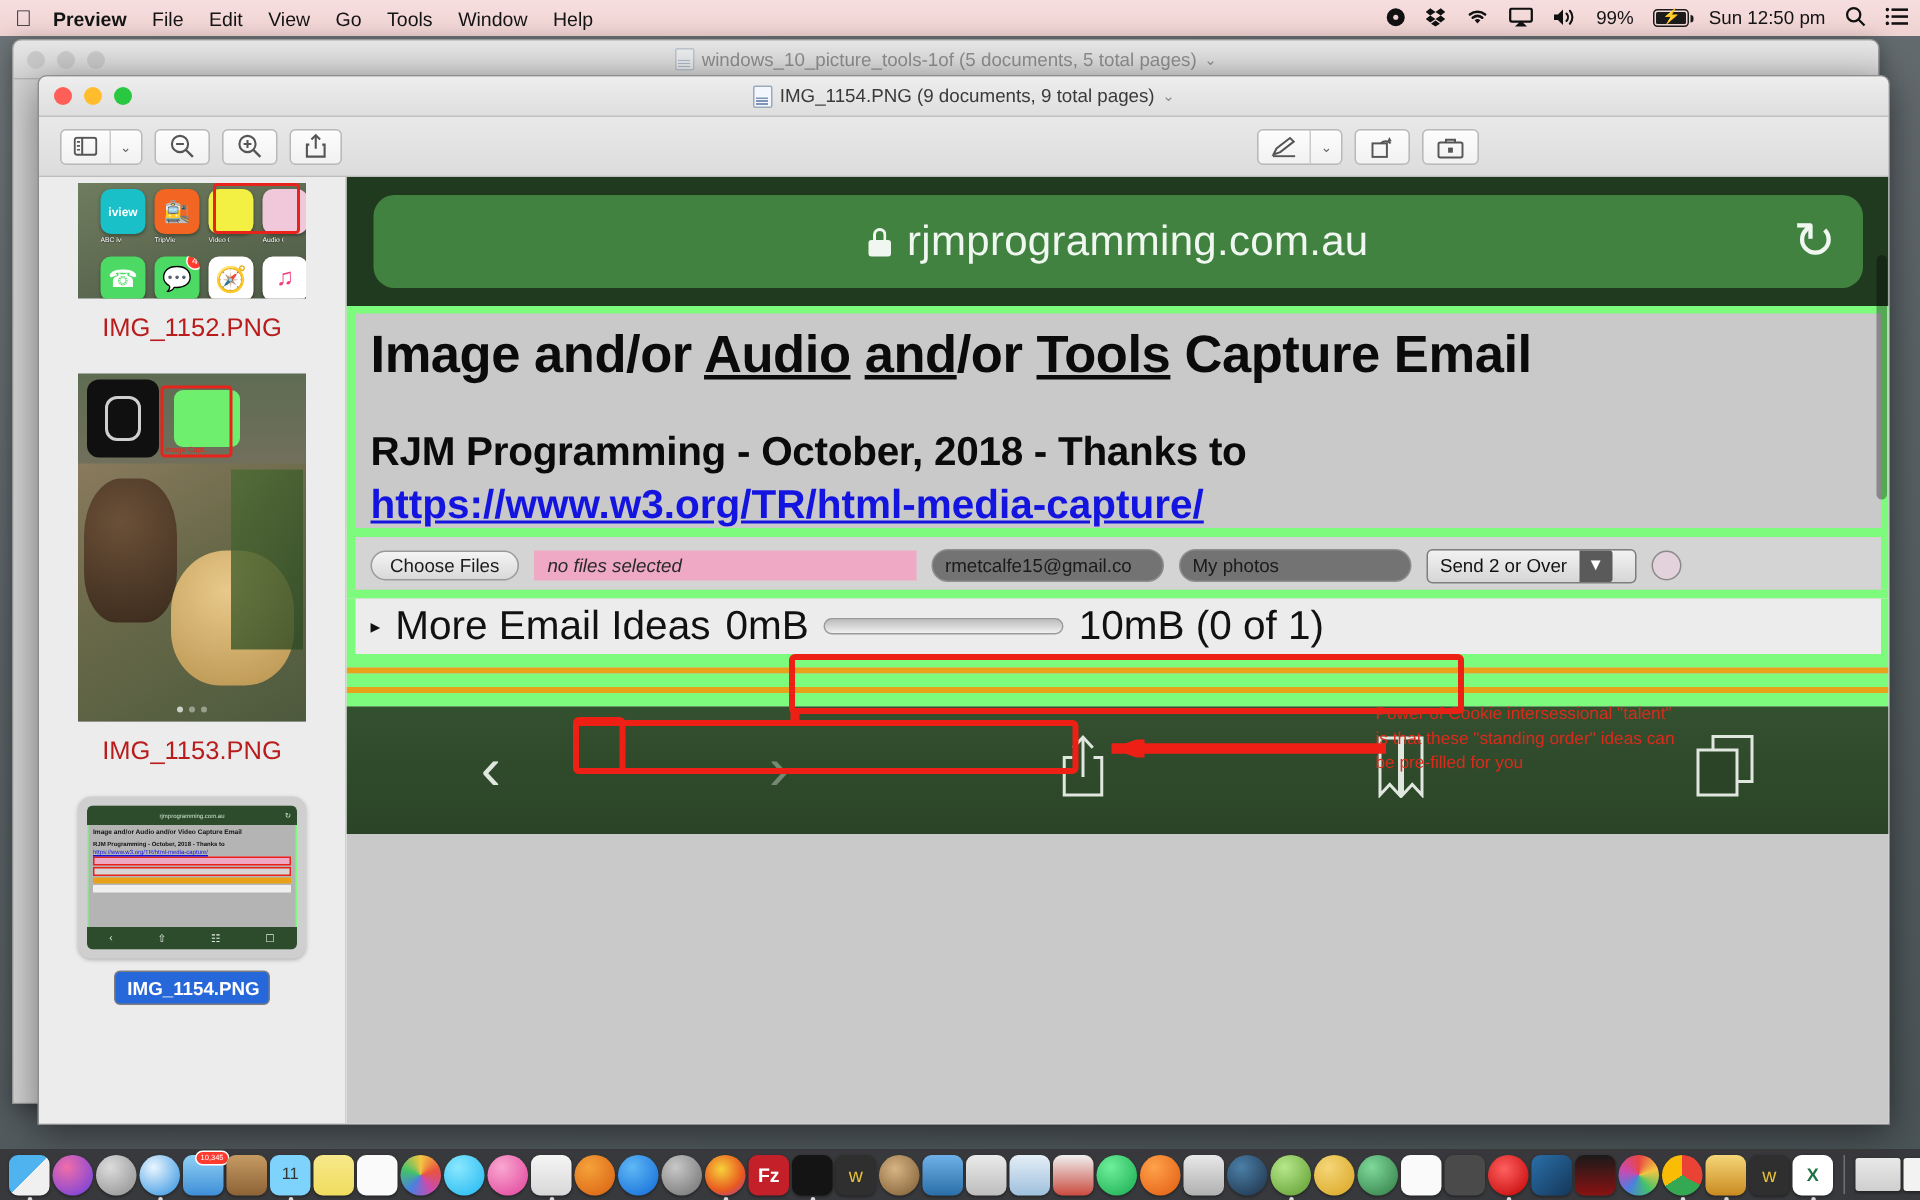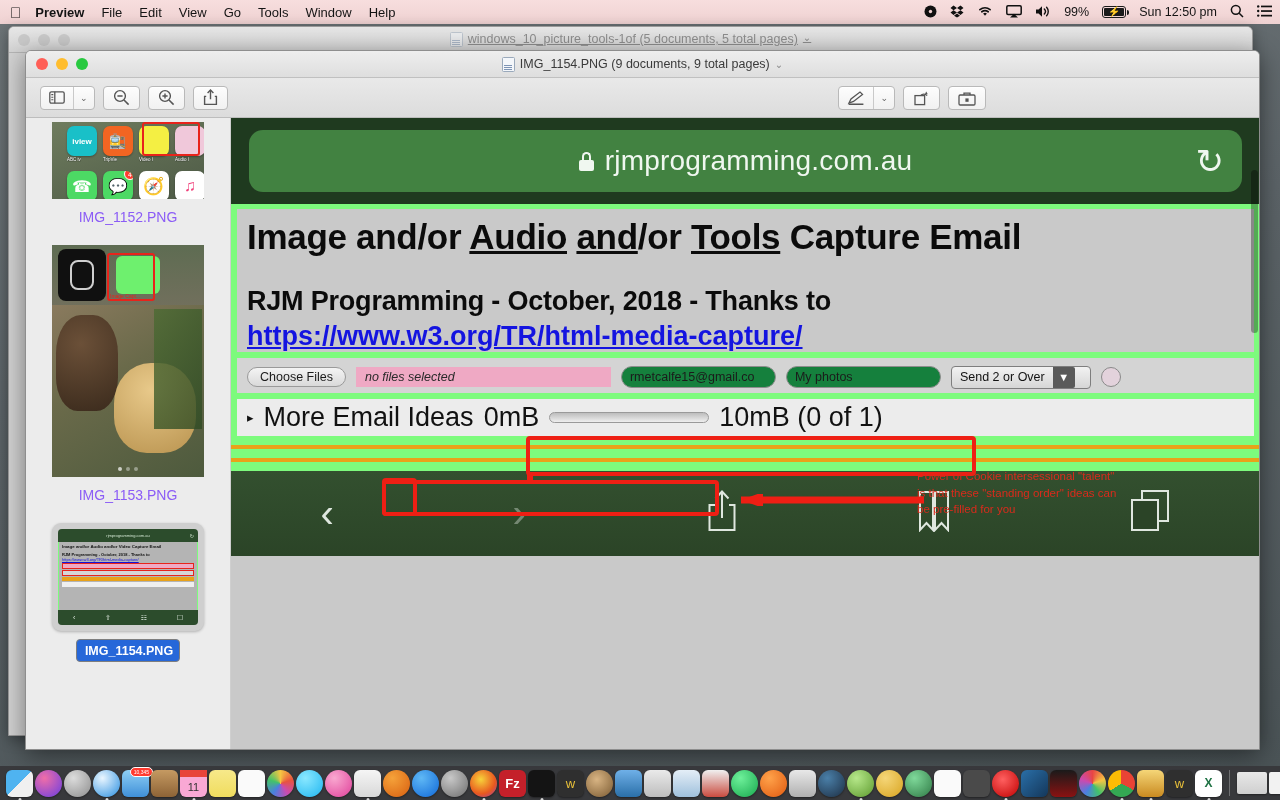--- a/index.html
+++ b/index.html
@@ -53,21 +53,21 @@
     box-shadow: 0 3px 14px rgba(0,0,0,.35);
     overflow:hidden;
   }
   .win-back .tb {
     height:26px; background: linear-gradient(180deg,#e6e6e6,#d4d4d4);
     border-bottom:1px solid #b5b5b5;
     display:flex; align-items:center; justify-content:center;
     position:relative;
   }
   .win-back .tb .title {
-    font-size:12.5px; color:#8d8d8d; display:flex; gap:5px;text-decoration:underline;
+    font-size:12.5px; color:#8d8d8d; display:flex; align-items:center; gap:5px;
   }
   .win-back .lights { position:absolute; left:9px; top:7px; display:flex; gap:8px; }
   .win-back .lights i { width:12px; height:12px; border-radius:50%; background:#c9c9c9; display:block; }
   .win-back .body { background:#d3d3d3; width:100%; height:100%; }
 
   
   .win {
     position:absolute; left:25px; top:50px; width:1235px; height:700px;
     background:#ececec;
     border:1px solid #8e8e8e;
@@ -122,21 +122,21 @@
   .win .content { flex:1 1 auto; display:flex; min-height:0; background:#ececec; }
 
   
   .sidebar {
     width:205px; flex:0 0 205px; background:#ececec;
     border-right:1px solid #cfcfcf; overflow:hidden; position:relative;
     padding-top:4px;
   }
   .thumb-item { display:flex; flex-direction:column; align-items:center; }
   .thumb-label {
-    font-size:14px; color:#8b5cf6; margin:8px 0 18px; padding:2px 6px; border-radius:3px;
+    font-size:17px; color:#b91c1c; margin:8px 0 18px; padding:2px 6px; border-radius:3px;
   }
   .thumb-label.sel { background:#2667d9; color:#fff; font-weight:600; }
 
   .iphone-shot {
     width:152px; background:#8f8f8f; position:relative; overflow:hidden;
   }
 
   
   .approw { display:flex; justify-content:space-around; align-items:flex-end; padding:3px 4px 0; }
   .appicon { width:14px; }
@@ -205,21 +205,21 @@
   }
   .filebtn {
     background:linear-gradient(180deg,#f4f4f4,#d9d9d9); border:1px solid #9a9a9a;
     border-radius:11px; font-size:12.5px; padding:2px 12px; color:#1b1b1b;
   }
   .filebar {
     background:#efa9c4; height:20px; flex:1 1 auto; min-width:10px;
     display:flex; align-items:center; padding-left:9px; font-size:12.5px; color:#2a2a2a;
   }
   .inp {
-    background:#15803d; border:1.5px solid #8e8e8e; border-radius:11px;
+    background:#737373; border:1.5px solid #8e8e8e; border-radius:11px;
     height:22px; font-size:12.5px; color:#1b1b1b;
     display:flex; align-items:center; padding:0 8px; overflow:hidden; white-space:nowrap;
   }
   .sel {
     background:linear-gradient(180deg,#f2f2f2,#d6d6d6); border:1.5px solid #7e7e7e; border-radius:4px;
     height:23px; font-size:12.5px; color:#121212; display:flex; align-items:center;
     padding-left:8px; position:relative;
   }
   .sel .arrow { width:22px; height:100%; background:#5a5a5a; color:#fff; display:flex;
                 align-items:center; justify-content:center; font-size:11px; margin-left:8px;
@@ -668,21 +668,21 @@
       </span>
     <span class="di round" style="background:radial-gradient(circle at 35% 30%,#f06ea8,#6a3de0);"></span>
     <span class="di round" style="background:radial-gradient(circle at 35% 30%,#dcdcdc,#8d8d8d);"></span>
     <span class="di round" style="background:radial-gradient(circle at 35% 30%,#eaf6ff,#2a8fe0);">
         <i class="dot"></i>
       </span>
     <span class="di" style="background:linear-gradient(180deg,#8fd0f5,#3f8fd8);">
       <span style="position:absolute;right:-4px;top:-3px;background:#ff3b30;color:#fff;font-size:5px;border-radius:7px;padding:1px 3px;border:1px solid #fff;">10,345</span>
     </span>
     <span class="di" style="background:linear-gradient(180deg,#c59a62,#8d6336);"></span>
-    <span class="di" style="background:#f9a8d4;display:flex;flex-direction:column;">
+    <span class="di" style="background:#7dd3fc;display:flex;flex-direction:row;">
         <span style="height:7px;background:#e8433a;"></span>
         <span style="flex:1;display:flex;align-items:center;justify-content:center;font-size:11px;color:#333;">11</span>
         <i class="dot"></i>
       </span>
     <span class="di" style="background:linear-gradient(180deg,#f7e98a,#f0dc5e);"></span>
     <span class="di" style="background:#fafafa;"></span>
     <span class="di round" style="background:conic-gradient(#f5c542,#e8533f,#c94bb0,#4b7fe0,#43c26a,#f5c542);"></span>
     <span class="di round" style="background:radial-gradient(circle at 35% 30%,#8ae8ff,#1fb6f0);"></span>
     <span class="di round" style="background:radial-gradient(circle at 35% 30%,#f9a8d0,#e0409a);"></span>
     <span class="di" style="background:linear-gradient(180deg,#f5f5f5,#d8d8d8);">

